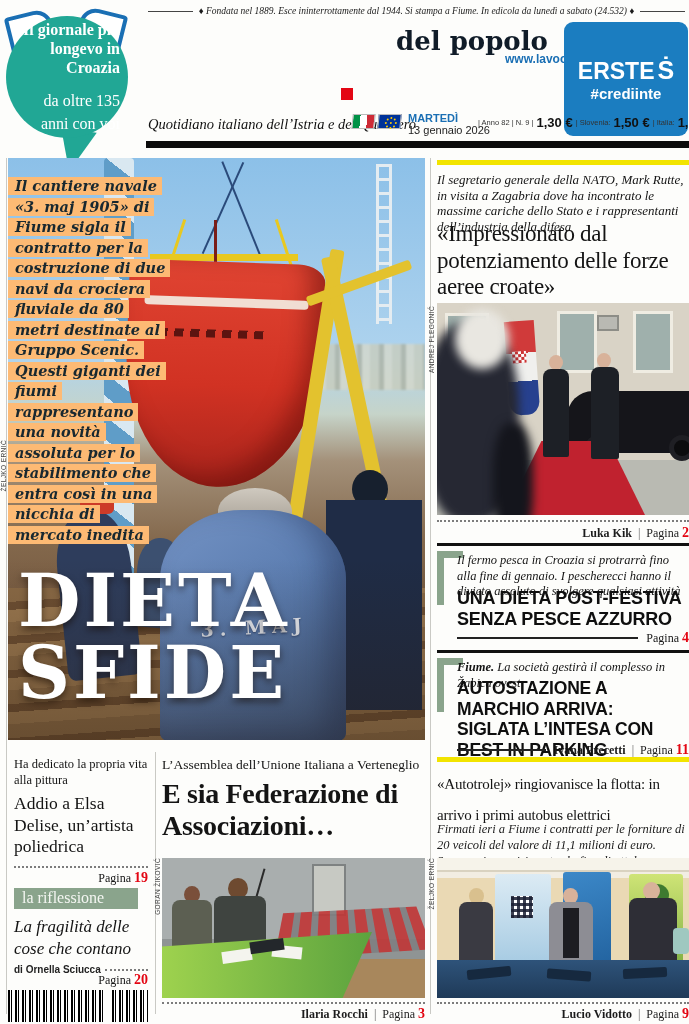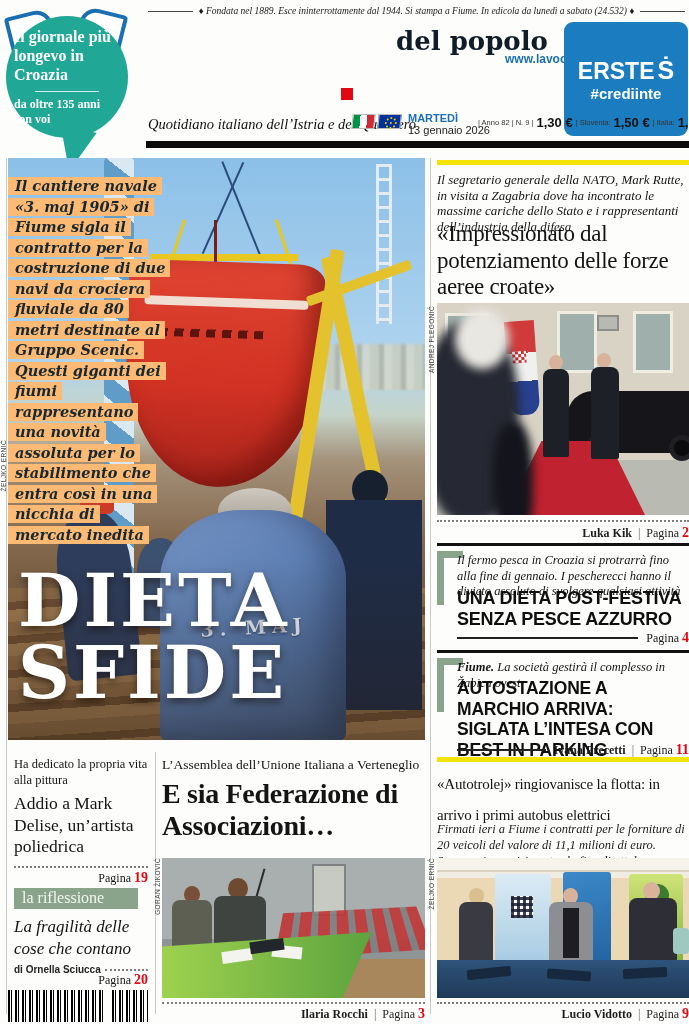--- a/index.html
+++ b/index.html
@@ -11,24 +11,24 @@
   
   .topline{left:148px;top:6px;width:537px;display:flex;align-items:center;gap:6px}
   .topline .rule{flex:1;height:1px;background:#444}
   .topline .txt{font-style:italic;font-size:9.5px;white-space:nowrap;color:#1a1a1a}
 
   .badge{left:2px;top:8px;width:132px;height:158px}
   .book-l,.book-r{position:absolute;width:46px;height:58px;background:#fff;border:4px solid #1a6fb4;border-radius:4px 16px 4px 4px}
   .book-l{left:8px;top:4px;transform:rotate(-14deg)}
   .book-r{left:74px;top:2px;transform:rotate(14deg);border-radius:16px 4px 4px 4px}
   .blob{position:absolute;left:4px;top:8px;width:122px;height:122px;background:#21a795;border-radius:50%;
-        display:flex;flex-direction:column;align-items:center;justify-content:center;text-align:left;color:#fff;padding:8px}
+        display:flex;flex-direction:column;align-items:center;justify-content:center;text-align:right;color:#fff;padding:8px}
   .blob .l1{font-weight:bold;font-size:16px;line-height:19px}
   .blob .mini-rule{width:64px;height:1px;background:#cfeeea;margin:7px 0 5px}
-  .blob .l2{font-weight:bold;font-size:12px;line-height:15px}
+  .blob .l2{font-weight:normal;font-size:16px;line-height:23px}
   .tail{position:absolute;left:56px;top:122px;width:0;height:0;border-left:14px solid transparent;border-right:22px solid transparent;border-top:42px solid #21a795;transform:rotate(8deg)}
 
   .logo-main{left:144px;top:8px;font-family:"DejaVu Serif",serif;font-weight:bold;font-size:88px;line-height:100px;
              letter-spacing:-5px;color:#1a6fb4}
   .logo-suffix{left:396px;top:26px;font-family:"DejaVu Serif",serif;font-weight:bold;font-size:26px;color:#101c28}
   .logo-url{left:505px;top:52px;font-family:"Liberation Sans",sans-serif;font-weight:bold;font-size:12px;color:#1a6fb4}
   .logo-reddot{left:341px;top:88px;width:12px;height:12px;background:#e30613}
 
   .erste{left:564px;top:22px;width:124px;height:114px;background:#1b7dc0;border-radius:9px;color:#fff;
          display:flex;flex-direction:column;align-items:center;justify-content:center;font-family:"Liberation Sans",sans-serif}
@@ -330,21 +330,21 @@
   <div class="abs byline" style="left:437px;top:1006px;width:252px">
     <span class="nm">Lucio Vidotto</span>
     <span class="sep">|</span>
     <span>Pagina</span>
     <span class="pnum">9</span>
   </div>
   <div class="abs vcred" style="left:428px;top:858px">ŽELJKO ERNIĆ</div>
   <div class="abs vcred" style="left:428px;top:306px">ANDREJ FLEGONIĆ</div>
 
   <div class="abs small-kicker" style="left:14px;top:756px;width:134px">Ha dedicato la propria vita alla pittura</div>
-  <div class="abs elsa-hl" style="left:14px;top:793px;width:134px">Addio a Mark Delise, un’artista poliedrica</div>
+  <div class="abs elsa-hl" style="left:14px;top:793px;width:134px">Addio a Elsa Delise, un’artista poliedrica</div>
   <div class="abs dotted" style="left:14px;top:866px;width:134px"></div>
   <div class="abs pg-only" style="left:14px;top:870px;width:134px">
     <span>Pagina</span>
     <span class="pnum">19</span>
   </div>
   <div class="abs greenbox" style="left:14px;top:888px;width:124px">la riflessione</div>
   <div class="abs rifl-hl" style="left:14px;top:916px;width:134px">La fragilità delle cose che contano</div>
   <div class="abs" style="left:14px;top:964px;width:134px;display:flex;align-items:flex-end;gap:4px">
     <span class="author">di Ornella Sciucca</span>
     <span class="dotted" style="flex:1;margin-bottom:4px"></span>

